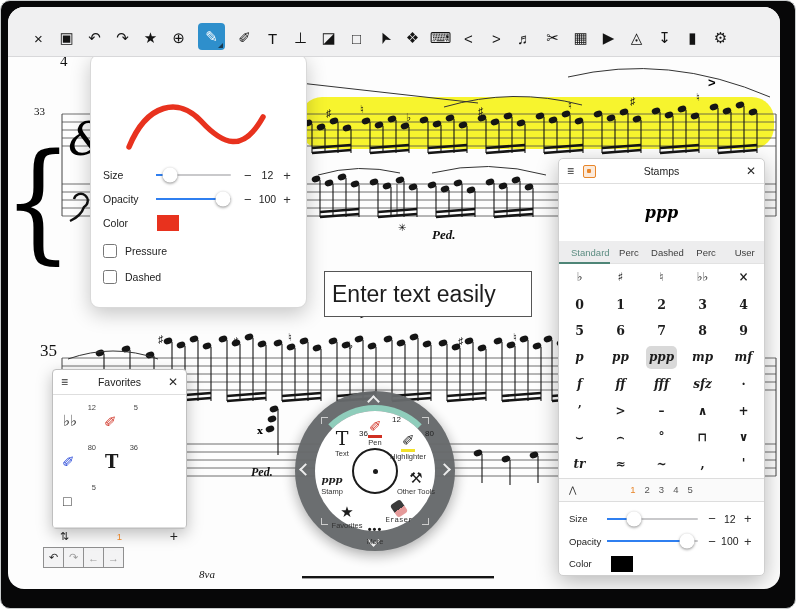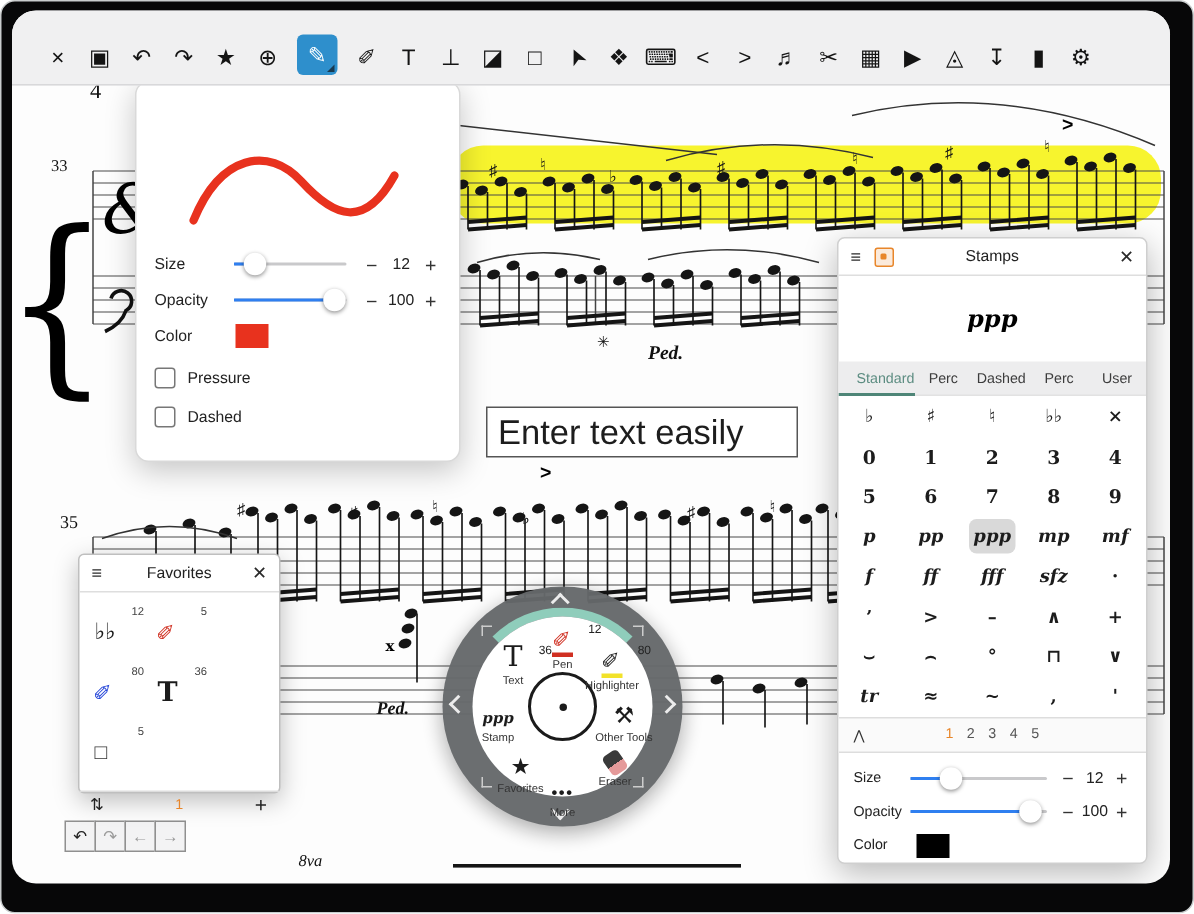--- a/index.html
+++ b/index.html
@@ -125,21 +125,21 @@
   .wi.pen .bar{width:14px;height:2.5px;background:#d03022;margin:0 auto;}
   .wi.hl .wg{transform:rotate(-90deg);}
   .wi.hl .bar{width:14px;height:3px;background:#f2e22a;margin:0 auto;}
   .wi.txt .wg{font-family:"DejaVu Serif",serif;font-size:19px;}
   .wi.stmp .wg{font-size:10px;}
   .wi.more .wg{font-size:11px;letter-spacing:1px;font-weight:bold;}
   .eshape{width:12px;height:15px;border-radius:3px;margin:0 auto;transform:rotate(-35deg);
         background:linear-gradient(#3a3a3a 55%,#e59a9a 55%);}
 
   
-  .textbox{position:absolute;left:316px;top:264px;width:208px;height:34px;z-index:2;background:#fff;
+  .textbox{position:absolute;left:316px;top:264px;width:208px;height:46px;z-index:2;background:#fff;
         border:1px solid #555;box-sizing:border-box;font-size:23px;color:#1d1d1d;
         display:flex;align-items:center;padding-left:7px;}
   .navbar{position:absolute;left:36px;top:540px;z-index:2;display:flex;}
   .nbtn{width:19px;height:19px;border:1px solid #909090;background:#f3f3f4;margin-left:-1px;
         display:flex;align-items:center;justify-content:center;font-size:11px;color:#222;}
   .nbtn.dim{color:#9a9a9a;}
 </style>
 </head>
 <body>
 
@@ -413,21 +413,21 @@
         <path d="M560,70 Q660,46 762,90" fill="none" stroke="#333" stroke-width="1"></path>
         <path d="M424,166 Q480,152 538,168" fill="none" stroke="#333" stroke-width="1"></path>
         <path d="M310,168 Q350,156 392,166" fill="none" stroke="#333" stroke-width="1"></path>
         <path d="M60,352 Q105,336 150,352" fill="none" stroke="#333" stroke-width="1"></path>
         <text x="700" y="80" font-size="13" font-weight="bold">&gt;</text>
         <text x="352" y="312" font-size="13" font-weight="bold">&gt;</text>
         <rect x="294" y="569" width="192" height="2.4" fill="#151515"></rect>
       </svg>
   <div class="sctext" style="left:52px;top:46px;font-size:15px;">4</div>
   <div class="sctext" style="left:26px;top:98px;font-size:11px;">33</div>
-  <div class="sctext" style="left:32px;top:334px;font-size:12px;">35</div>
+  <div class="sctext" style="left:32px;top:334px;font-size:17px;">35</div>
   <div class="sctext" style="left:424px;top:220px;font-size:13px;font-style:italic;font-weight:bold;">Ped.</div>
   <div class="sctext" style="left:243px;top:458px;font-size:12px;font-style:italic;font-weight:bold;">Ped.</div>
   <div class="sctext" style="left:390px;top:215px;font-size:10px;">✳</div>
   <div class="sctext" style="left:191px;top:561px;font-size:11px;font-style:italic;font-family:Liberation Serif, serif;">8va</div>
 
   <div class="topbar">
 
   <div class="tbtn">
           <span>×</span>
         </div>
@@ -559,21 +559,21 @@
       <div class="wlabel">Stamp</div>
     </div>
     <div class="wi" style="left:121px;top:78px;">
       <span class="wg">⚒</span>
       <div class="wlabel">Other Tools</div>
     </div>
     <div class="wi" style="left:52px;top:112px;">
       <span class="wg">★</span>
       <div class="wlabel">Favorites</div>
     </div>
-    <div class="wi" style="left:115px;top:110px;">
+    <div class="wi" style="left:104px;top:110px;font-family:Liberation Mono, monospace;">
       <div class="eshape"></div>
       <div class="wlabel">Eraser</div>
     </div>
     <div class="wi more" style="left:80px;top:128px;">
       <span class="wg">•••</span>
       <div class="wlabel">More</div>
     </div>
   </div>
 
   <div class="favs">

